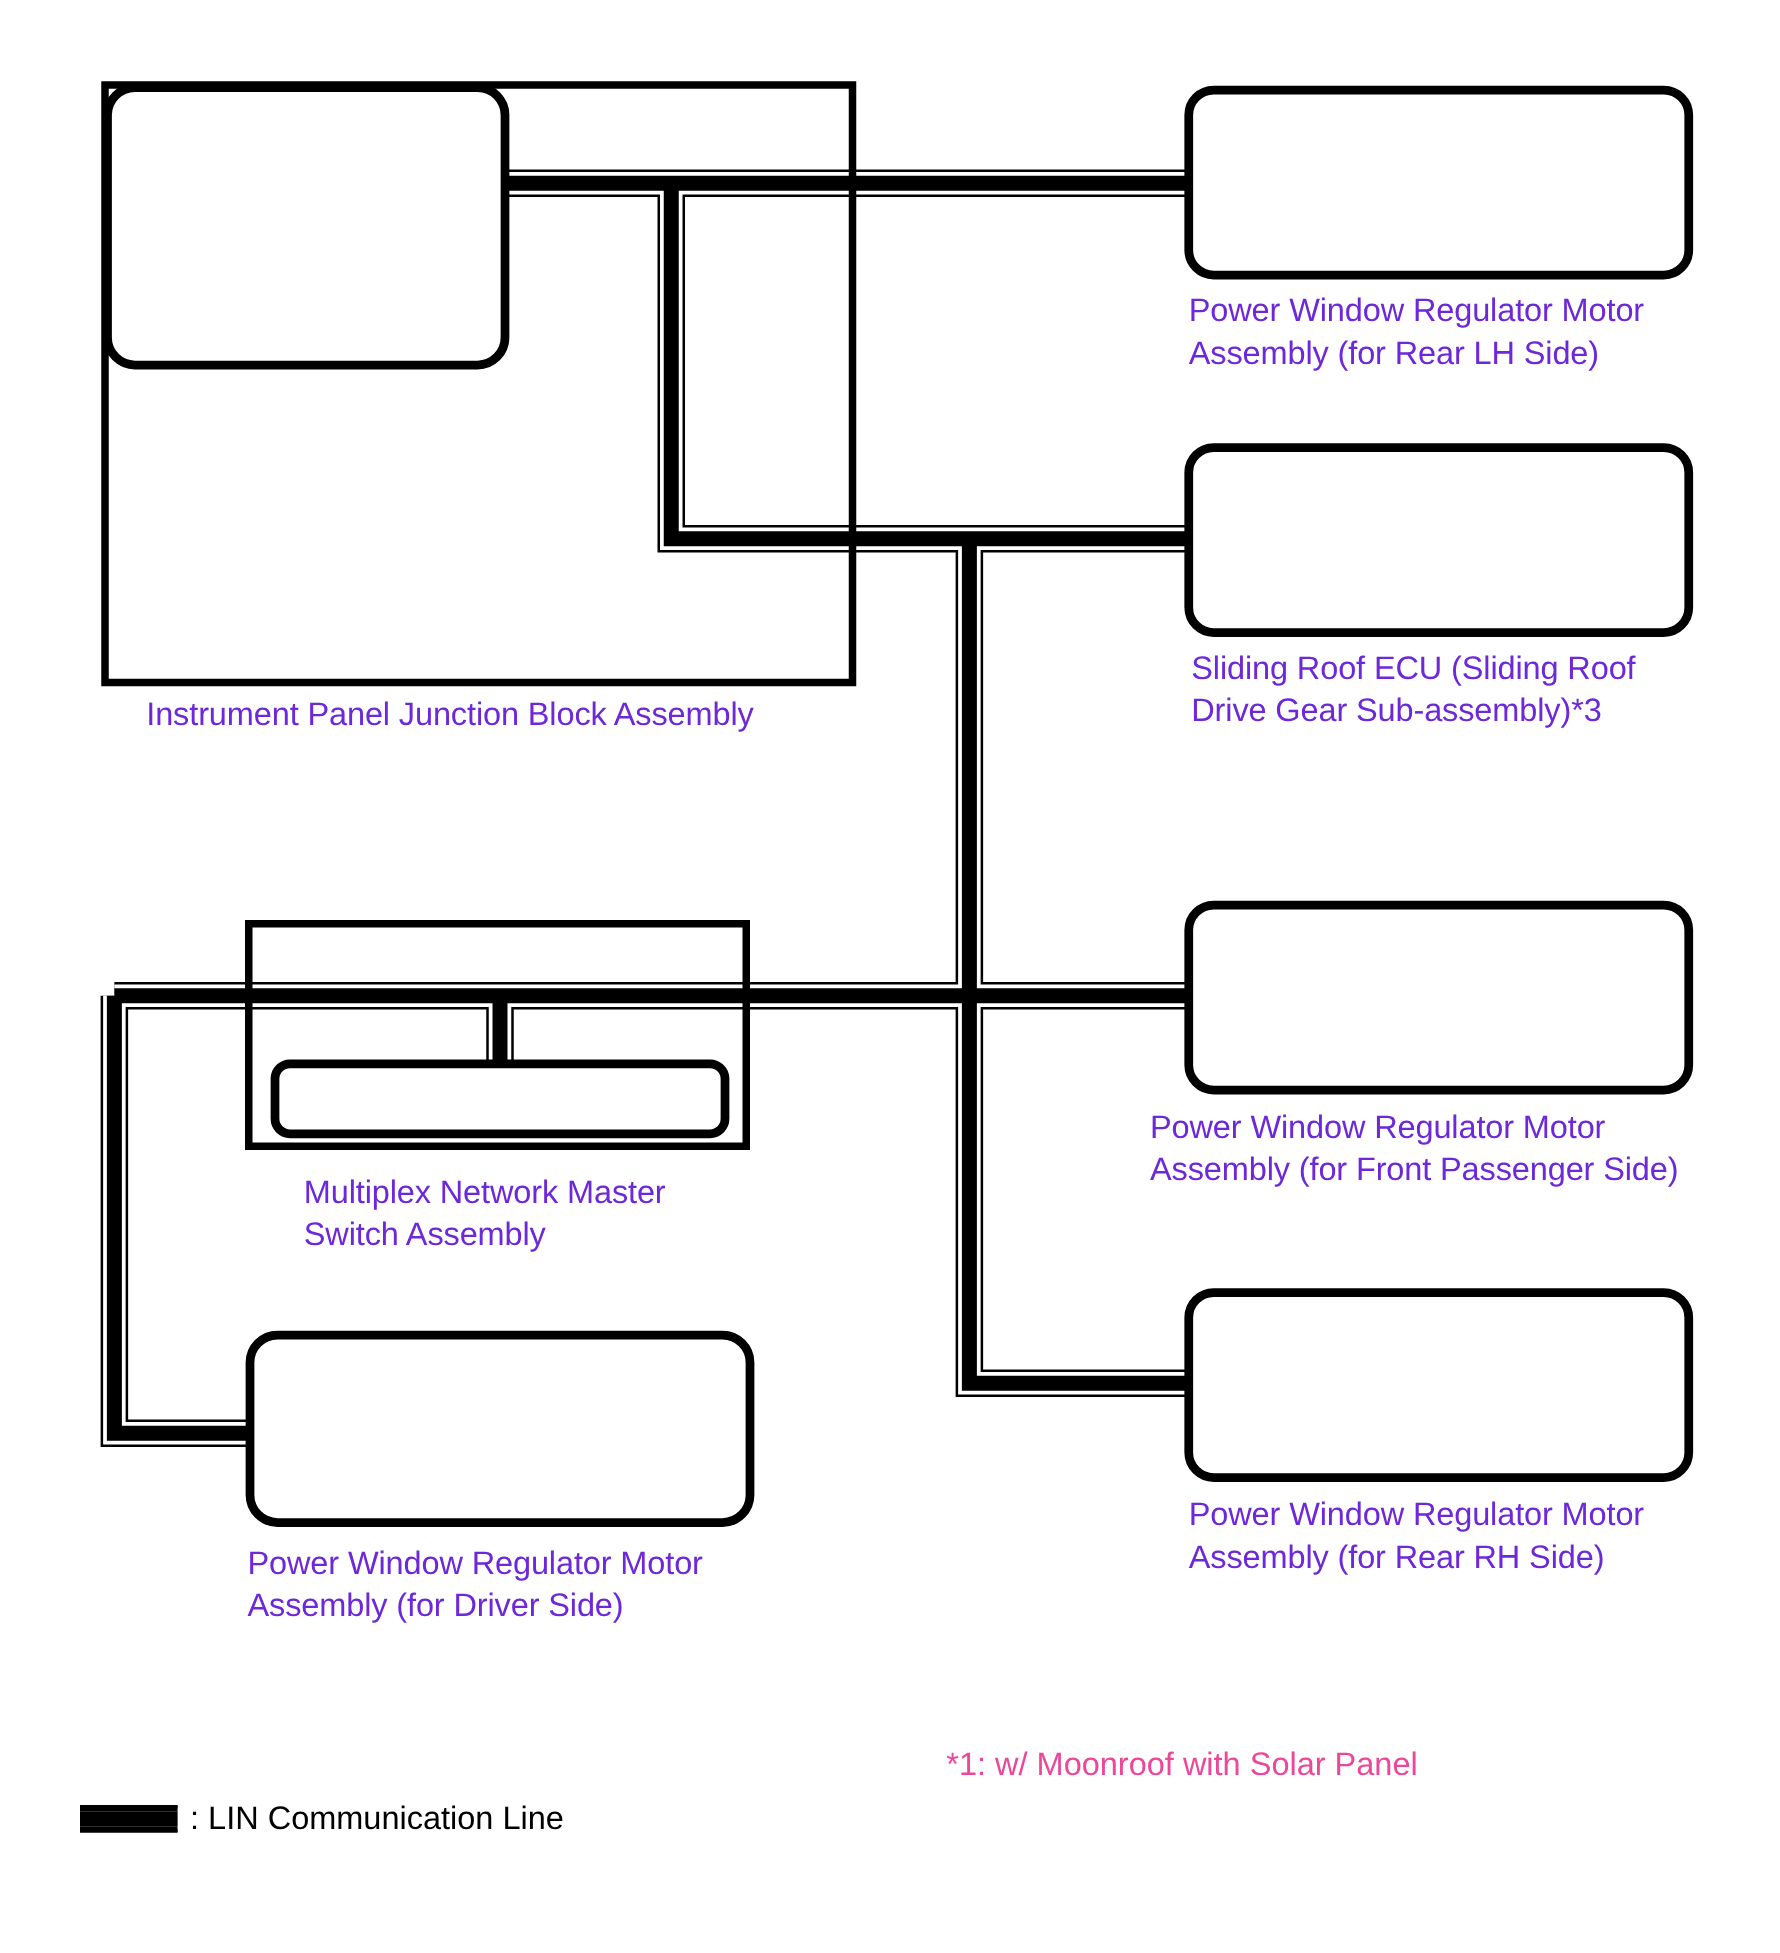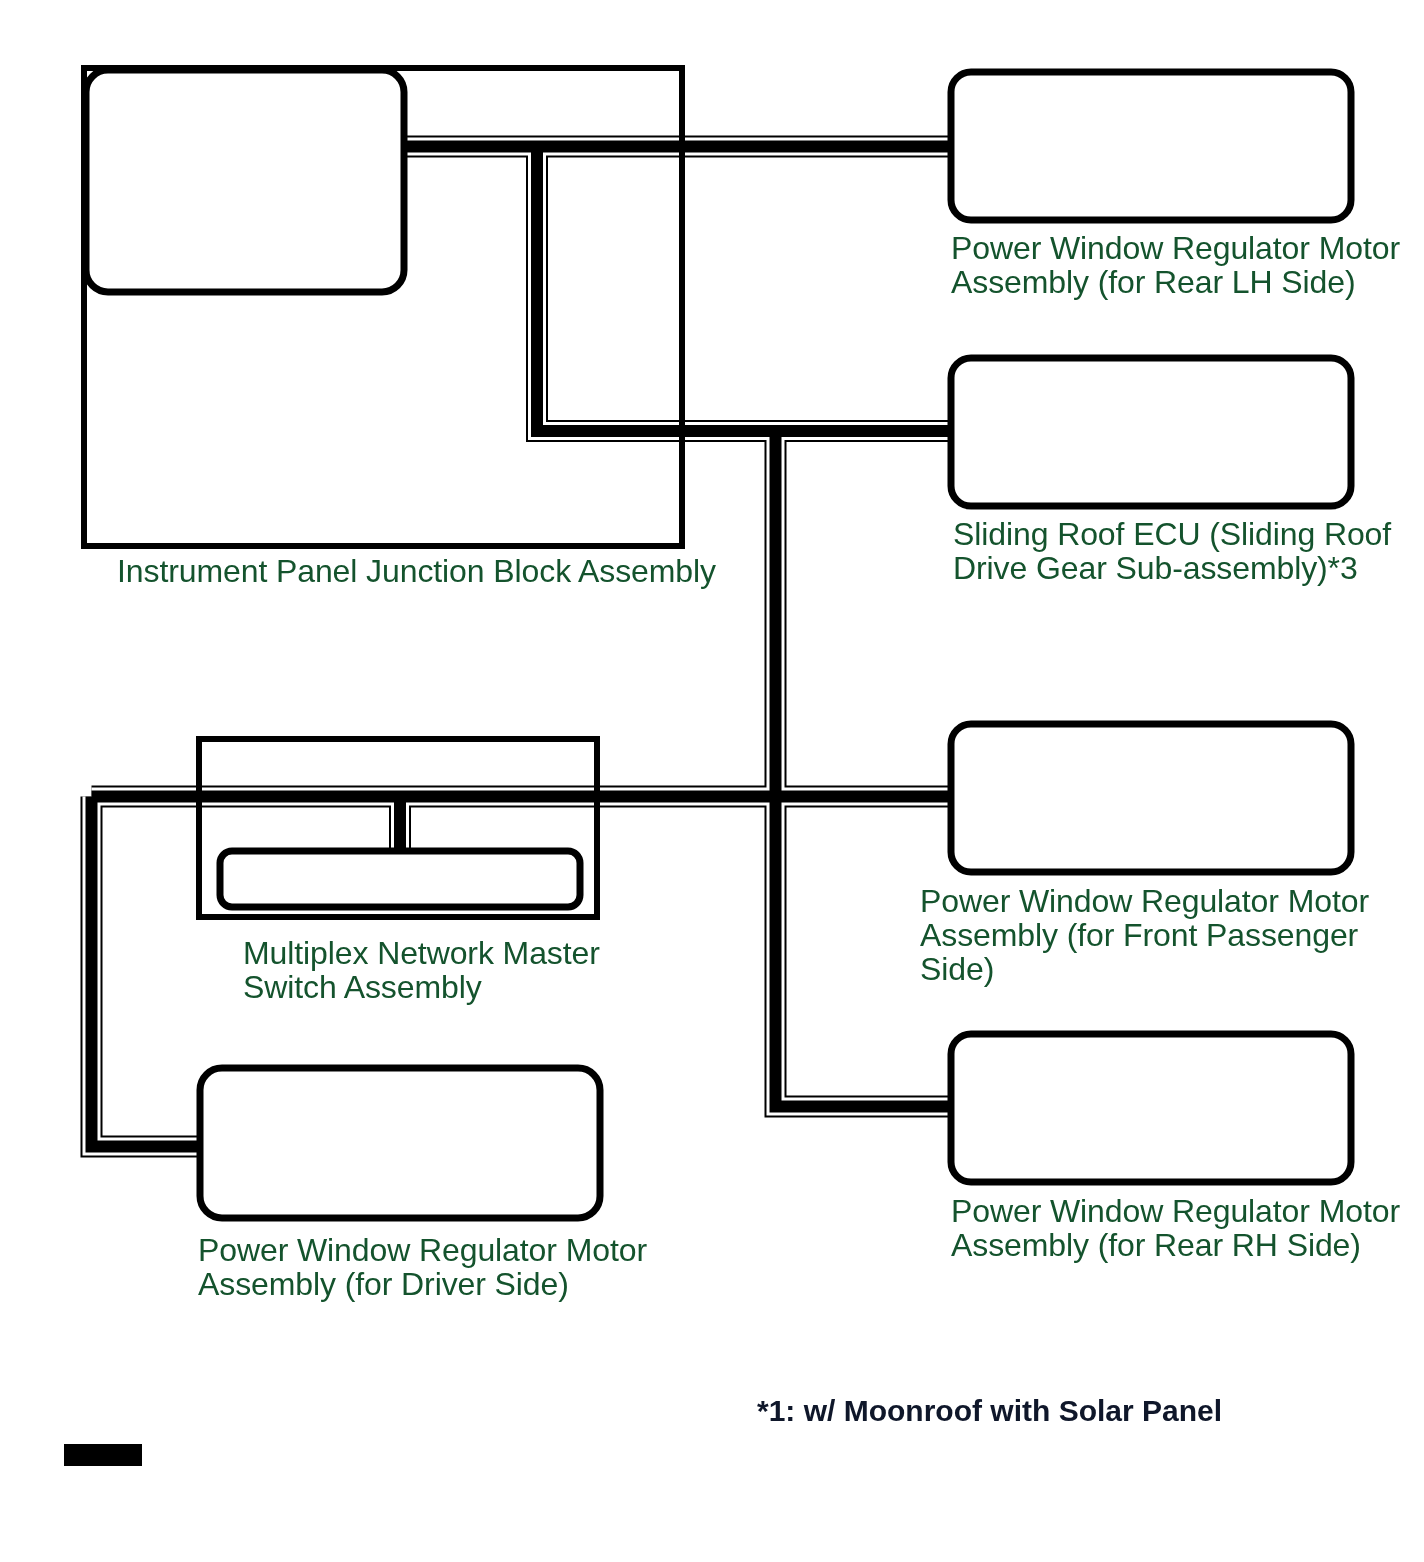--- a/index.html
+++ b/index.html
@@ -18,42 +18,41 @@
   #diagram-svg {
     position: absolute;
     left: 0;
     top: 0;
     width: 1424px;
     height: 1562px;
   }
   .node-label {
     position: absolute;
     font-family: "Liberation Sans", sans-serif;
-    font-size: 32px;
+    font-size: 26px;
     line-height: 34px;
-    color: #14532d;
+    color: #6d28d9;
     white-space: pre-line;
     letter-spacing: -0.1px;
   }
   .legend-text {
     position: absolute;
     font-family: "Liberation Sans", sans-serif;
     font-size: 26px;
     line-height: 34px;
     color: #000000;
     white-space: nowrap;
   }
   .footnote-text {
     position: absolute;
     font-family: "Liberation Sans", sans-serif;
-    font-size: 30px;
+    font-size: 26px;
     line-height: 34px;
-    color: #0f172a;
+    color: #ec4899;
     white-space: nowrap;
-    font-weight: bold;
   }
 </style>
 </head>
 <body>
 
 <div id="page">
 
   <svg id="diagram-svg" viewBox="0 0 1424 1562">
 
     <g>
@@ -124,14 +123,15 @@
 Assembly (for Rear RH Side)</div>
 
   <div class="node-label" style="left:243px; top:936px; width:420px;">Multiplex Network Master
 Switch Assembly</div>
 
   <div class="node-label" style="left:198px; top:1233px; width:470px;">Power Window Regulator Motor
 Assembly (for Driver Side)</div>
 
   <div class="footnote-text" style="left:757px; top:1394px;">*1: w/ Moonroof with Solar Panel</div>
 
+  <div class="legend-text" style="left:152px; top:1437px;">: LIN Communication Line</div>
 
 </div>
 
 </body></html>

